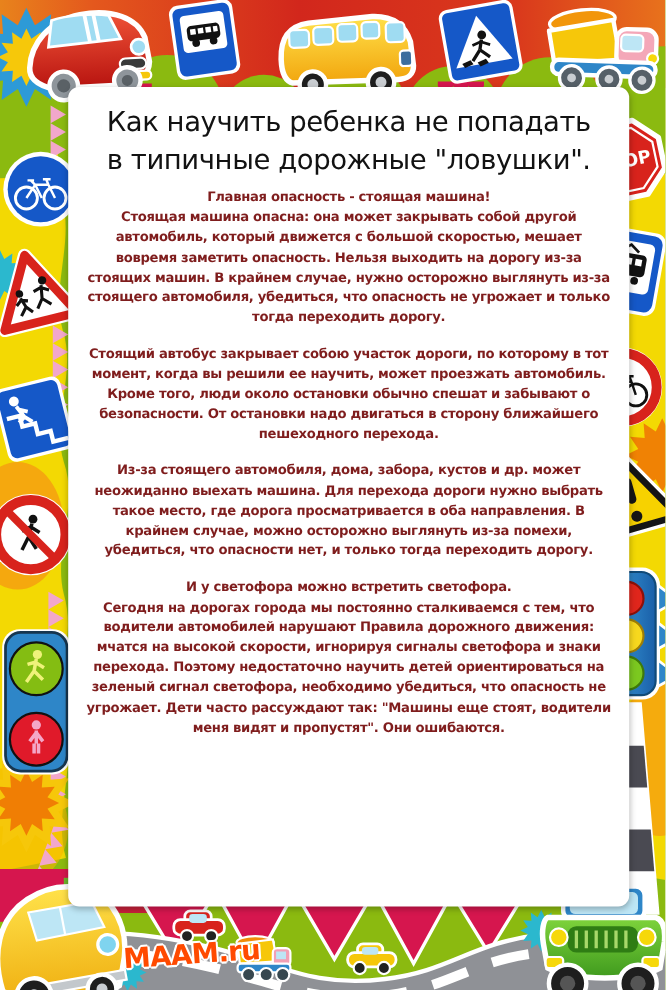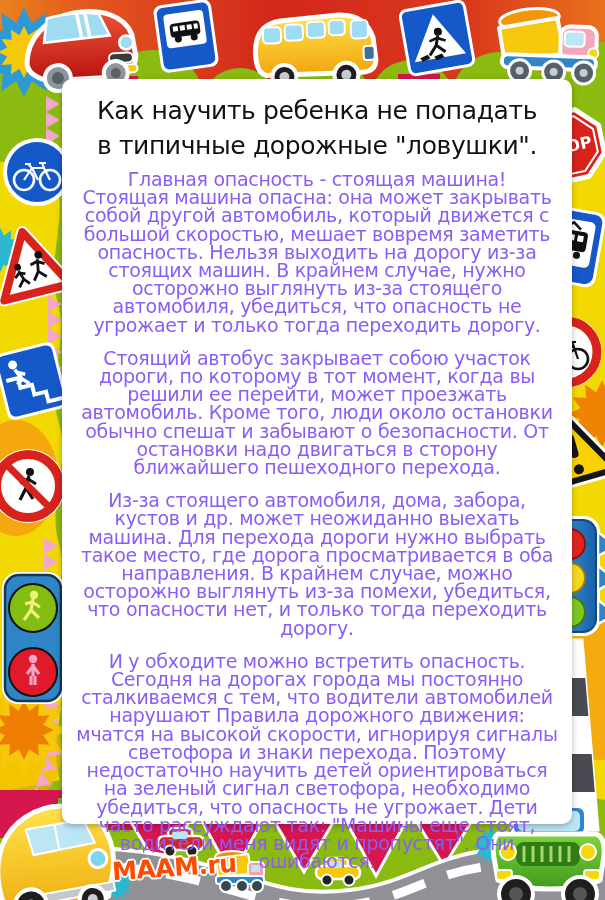--- a/index.html
+++ b/index.html
@@ -3,21 +3,21 @@
 <meta charset="utf-8">
 <style>
   html,body{margin:0;padding:0;}
   .stage{position:relative;width:605px;height:900px;overflow:hidden;background:#8bba10;
          font-family:"DejaVu Sans",sans-serif;}
   .decor{position:absolute;left:0;top:0;}
   .panel{position:absolute;left:62px;top:79px;width:510px;height:745px;background:#ffffff;
          border-radius:10px;box-sizing:border-box;padding:14px 14px 0;text-align:center;
          box-shadow:0 2px 6px rgba(0,0,0,.28);}
   .title{font-size:25px;line-height:35px;font-weight:400;color:#121212;margin:0 0 7px;letter-spacing:-0.4px;}
-  .sec{font-size:19px;line-height:18.2px;letter-spacing:-0.3px;color:#8b5cf6;margin:0 0 15px;}
+  .sec{font-size:12px;line-height:18.2px;letter-spacing:-0.3px;color:#7f1d1d;margin:0 0 15px;font-weight:bold;}
   .watermark{position:absolute;left:112px;top:853px;font-size:25px;font-weight:bold;letter-spacing:-0.5px;
          color:#ff4a00;transform:rotate(-4deg);
          text-shadow:-2px 0 0 #fff,2px 0 0 #fff,0 -2px 0 #fff,0 2px 0 #fff,-1px -1px 0 #fff,1px 1px 0 #fff,-1px 1px 0 #fff,1px -1px 0 #fff;}
 </style>
 </head>
 <body>
 
 <div class="stage">
 
 <svg class="decor" width="605" height="900" viewBox="0 0 605 900" xmlns="http://www.w3.org/2000/svg">
@@ -334,28 +334,28 @@
 
 <main class="panel">
   <h1 class="title"><span>Как научить ребенка не попадать</span><br><span>в типичные дорожные "ловушки".</span></h1>
 
   <section class="sec">
     <div>Главная опасность - стоящая машина!</div>
     <div>Стоящая машина опасна: она может закрывать собой другой автомобиль, который движется с большой скоростью, мешает вовремя заметить опасность. Нельзя выходить на дорогу из-за стоящих машин. В крайнем случае, нужно осторожно выглянуть из-за стоящего автомобиля, убедиться, что опасность не угрожает и только тогда переходить дорогу.</div>
   </section>
 
   <section class="sec">
-    <div>Стоящий автобус закрывает собою участок дороги, по которому в тот момент, когда вы решили ее перейти, может проезжать автомобиль. Кроме того, люди около остановки обычно спешат и забывают о безопасности. От остановки надо двигаться в сторону ближайшего пешеходного перехода.</div>
+    <div>Стоящий автобус закрывает собою участок дороги, по которому в тот момент, когда вы решили ее научить, может проезжать автомобиль. Кроме того, люди около остановки обычно спешат и забывают о безопасности. От остановки надо двигаться в сторону ближайшего пешеходного перехода.</div>
   </section>
 
   <section class="sec">
     <div>Из-за стоящего автомобиля, дома, забора, кустов и др. может неожиданно выехать машина. Для перехода дороги нужно выбрать такое место, где дорога просматривается в оба направления. В крайнем случае, можно осторожно выглянуть из-за помехи, убедиться, что опасности нет, и только тогда переходить дорогу.</div>
   </section>
 
   <section class="sec">
-    <div>И у обходите можно встретить опасность.</div>
+    <div>И у светофора можно встретить светофора.</div>
     <div>Сегодня на дорогах города мы постоянно сталкиваемся с тем, что водители автомобилей нарушают Правила дорожного движения: мчатся на высокой скорости, игнорируя сигналы светофора и знаки перехода. Поэтому недостаточно научить детей ориентироваться на зеленый сигнал светофора, необходимо убедиться, что опасность не угрожает. Дети часто рассуждают так: "Машины еще стоят, водители меня видят и пропустят". Они ошибаются.</div>
   </section>
 </main>
 
 <div class="watermark">MAAM.ru</div>
 
 </div>
 
 </body></html>

